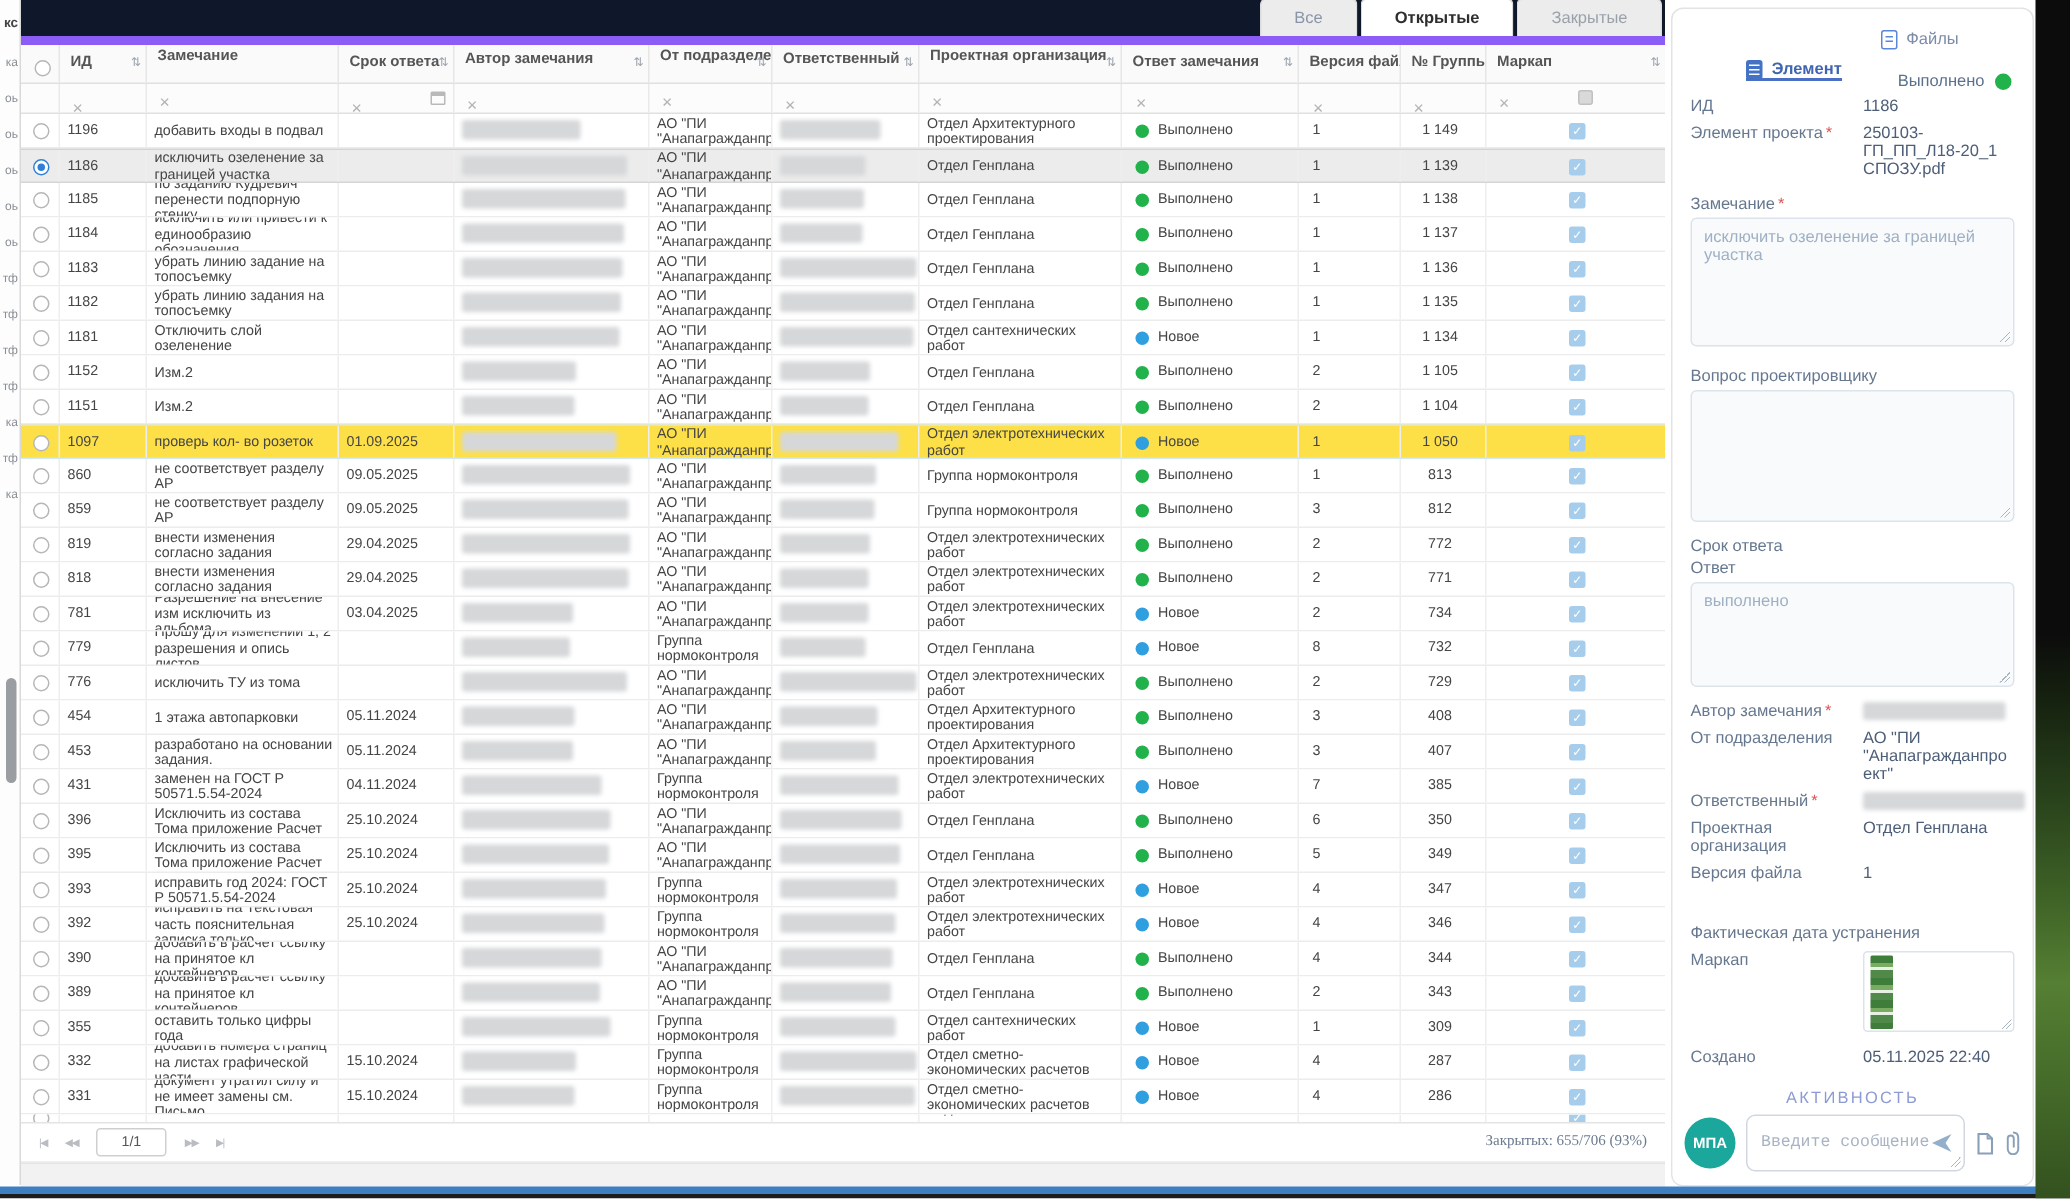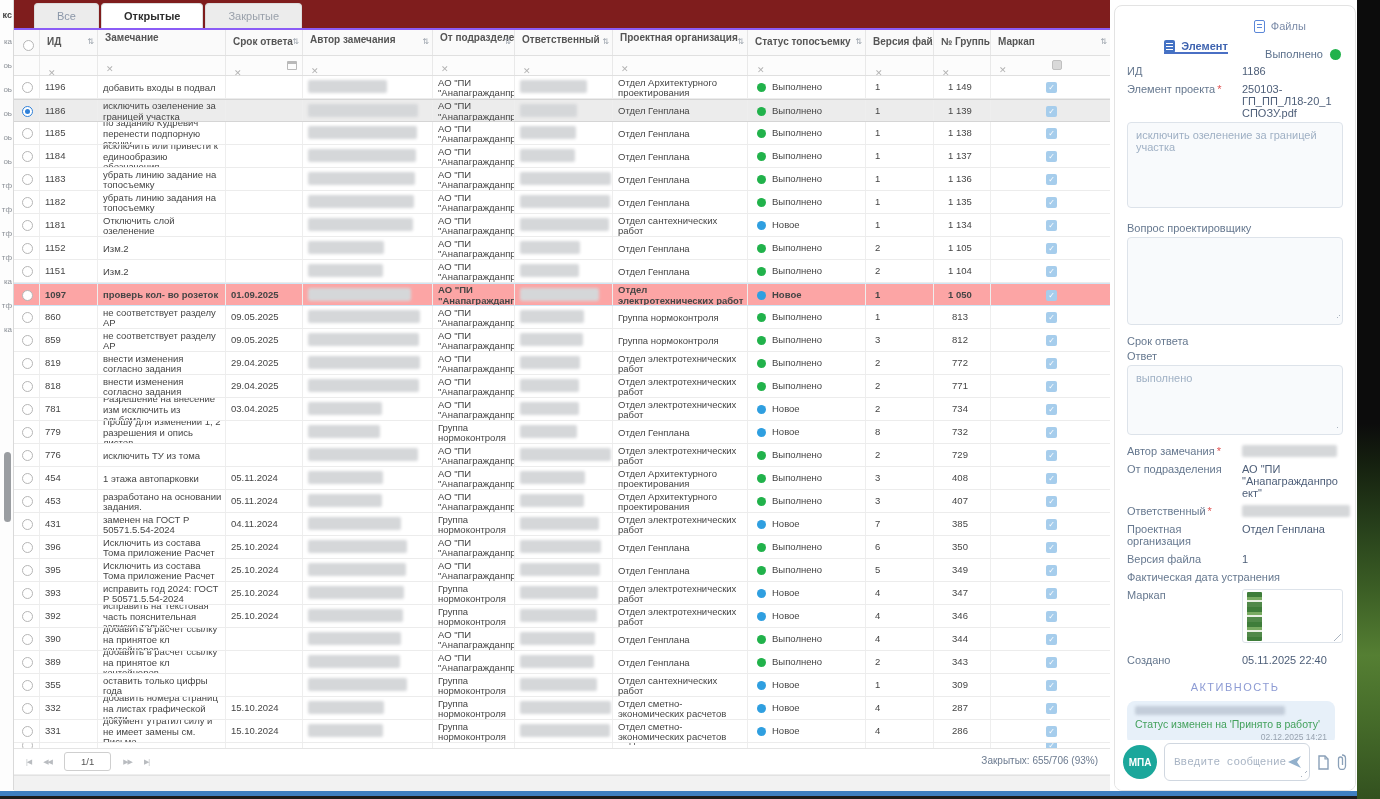--- a/index.html
+++ b/index.html
@@ -12,39 +12,39 @@
   body{font-family:"Liberation Sans","DejaVu Sans",sans-serif;background:#fff;position:relative;}
 
   
   .left-strip{position:absolute;left:0;top:0;width:14px;height:790px;background:#fdfdfd;border-right:1px solid #d9d9d9;overflow:hidden;}
   .left-strip .frag{display:block;font-size:8px;color:#8a8f96;height:24px;line-height:24px;text-align:right;padding-right:1px;}
   .left-strip .frag:first-child{color:#444;font-weight:bold;height:30px;line-height:30px;font-size:9px;}
   .left-thumb{position:absolute;left:4px;top:452px;width:7px;height:70px;background:#9a9da1;border-radius:4px;}
 
   
   .main{position:absolute;left:14px;top:0;width:1096px;height:790px;background:#fff;}
-  .tabbar{height:30px;background:#7f1d1d;border-bottom:2px solid #8b5cf6;display:flex;align-items:flex-end;padding-left:20px;}
+  .tabbar{height:30px;background:#0f172a;border-bottom:6px solid #8b5cf6;display:flex;align-items:flex-end;padding-left:20px;justify-content:flex-end;}
   .tab{font-size:11px;padding:6px 22px;border:1px solid #dcdcdc;border-bottom:none;border-radius:4px 4px 0 0;color:#8a96a8;background:#ececec;margin-right:2px;cursor:pointer;}
   .tab.active{background:#fff;color:#2e2e2e;font-weight:bold;}
   .tab.closed{color:#9aa1ab;}
 
   .thead,.filter-row,.tr{display:flex;width:100%;}
   .thead{height:26px;background:#fafafa;border-bottom:1px solid #e0e0e0;}
   .th{font-size:10px;color:#555;font-weight:bold;padding:6px 4px 0 7px;position:relative;border-right:1px solid #e6e6e6;white-space:nowrap;overflow:hidden;}
   .sort{position:absolute;right:3px;top:7px;font-size:8px;color:#9aa2ab;font-weight:normal;}
   .filter-row{height:20px;background:#fcfcfc;border-bottom:1px solid #e0e0e0;}
   .fc{border-right:1px solid #e9e9e9;padding:3px 0 0 8px;position:relative;}
   .xmark{font-size:9px;color:#b3b3b3;line-height:12px;}
   .cal-icon{position:absolute;right:5px;top:5px;width:10px;height:9px;border:1px solid #b9b9b9;border-top:3px solid #b9b9b9;border-radius:1px;}
   .cbf-icon{position:absolute;right:48px;top:4px;width:10px;height:10px;border:1px solid #c0c0c0;background:#d9d9d9;border-radius:2px;color:#fff;font-size:7px;text-align:center;line-height:10px;}
 
   .tbody{height:673px;overflow:hidden;border-bottom:1px solid #e4e4e4;}
   .tr{height:23px;border-bottom:1px solid #ececec;background:#fff;}
   .tr.selected{background:#ececec;border-top:1px solid #d5d5d5;border-bottom:1px solid #d5d5d5;}
-  .tr.hl{background:#fca5a5;border-top:1px solid #cfe6f5;border-bottom:1px solid #cfe6f5;font-weight:bold;}
+  .tr.hl{background:#fde047;border-top:1px solid #cfe6f5;border-bottom:1px solid #cfe6f5;}
   .td{border-right:1px solid #eeeeee;font-size:9.5px;color:#454545;line-height:10.5px;padding:1px 3px 0 5px;overflow:hidden;}
   .c-radio{width:26px;display:flex;align-items:center;justify-content:center;}
   .c-id{width:58px;text-align:left;padding-right:7px;padding-top:6px;}
   .c-remark{width:128px;}
   .c-due{width:77px;padding-top:6px;}
   .c-author{width:130px;padding-top:4px;}
   .c-dept{width:82px;}
   .c-resp{width:98px;padding-top:4px;}
   .c-org{width:135px;}
   .c-status{width:118px;display:flex;align-items:center;gap:6px;padding-left:9px;}
@@ -61,21 +61,21 @@
   .dot.new{background:var(--status-new);}
   .blur{display:block;height:13px;border-radius:2px;background:#d5d7d9;filter:blur(1.5px);}
   .cb{width:11px;height:11px;border-radius:2px;background:var(--checkbox);color:#fff;font-size:8px;line-height:11px;text-align:center;display:inline-block;}
   .cb::after{content:"✓";}
   .partial{height:6px;overflow:hidden;}
   .partial .td{padding-top:0;}
 
   .pagebar{height:26px;display:flex;align-items:center;padding-left:6px;font-size:10px;color:#8b8f95;position:relative;border-bottom:1px solid #eee;}
   .pnav{margin:0 6px;font-size:7px;color:#b9bcc0;letter-spacing:-1px;cursor:pointer;}
   .pbox{border:1px solid #cfcfcf;border-radius:3px;padding:3px 16px;font-size:9.5px;color:#555;margin:0 6px;background:#fff;}
-  .closed-stat{position:absolute;right:12px;top:6px;font-size:10px;color:#6b7a8f;}
+  .closed-stat{position:absolute;right:12px;top:6px;font-size:10px;color:#6b7a8f;font-family:Liberation Serif, serif;}
   .footer-strip{height:21px;background:#f2f2f2;border-top:1px solid #e2e2e2;}
 
   
   .panel{position:absolute;left:1114px;top:5px;width:242px;height:786px;background:#fff;border:1px solid #e3e3e3;border-radius:8px;overflow:hidden;}
   .ptabs{display:flex;justify-content:center;gap:26px;padding-top:12px;height:34px;}
   .ptab{display:flex;align-items:center;gap:6px;font-size:11px;color:#7b8ba8;padding-bottom:6px;cursor:pointer;}
   .ptab.active{color:#3f64b0;font-weight:bold;border-bottom:2px solid var(--tab-underline);margin-top:28px;}
   .ticon{width:11px;height:13px;background:#4472c4;border-radius:2px;position:relative;}
   .ticon::after{content:"";position:absolute;left:2px;top:3px;right:2px;height:1.5px;background:#fff;box-shadow:0 3px 0 #fff,0 6px 0 #fff;}
   .ticon.outline{background:#fff;border:1.5px solid #5b87d8;}
@@ -149,21 +149,21 @@
     <div class="th c-radio">
         <span class="radio"></span>
       </div>
     <div class="th c-id" style="text-align:left;padding-left:7px;"><span>ИД</span><span class="sort">⇅</span></div>
     <div class="th c-remark"><span>Замечание</span></div>
     <div class="th c-due"><span>Срок ответа</span><span class="sort">⇅</span></div>
     <div class="th c-author"><span>Автор замечания</span><span class="sort">⇅</span></div>
     <div class="th c-dept"><span>От подразделения</span><span class="sort">⇅</span></div>
     <div class="th c-resp"><span>Ответственный</span><span class="sort">⇅</span></div>
     <div class="th c-org"><span>Проектная организация</span><span class="sort">⇅</span></div>
-    <div class="th c-status" style="display:block;padding-left:7px;"><span>Статус топосъемку</span><span class="sort">⇅</span></div>
+    <div class="th c-status" style="display:block;padding-left:7px;"><span>Ответ замечания</span><span class="sort">⇅</span></div>
     <div class="th c-ver" style="padding-left:7px;"><span>Версия файла</span></div>
     <div class="th c-group" style="text-align:left;padding-left:7px;"><span>№ Группы</span></div>
     <div class="th c-markup" style="display:block;padding-left:7px;border-right:none;"><span>Маркап</span><span class="sort">⇅</span></div>
   </div>
 
   <div class="filter-row">
     <div class="fc c-radio"></div>
     <div class="fc c-id" style="text-align:left;"><span class="xmark">✕</span></div>
     <div class="fc c-remark"><span class="xmark">✕</span></div>
     <div class="fc c-due"><span class="xmark">✕</span><span class="cal-icon"></span></div>
@@ -984,20 +984,21 @@
 
   <div class="frow">
       <div class="flabel">ИД</div>
       <div class="fvalue">1186</div>
     </div>
   <div class="frow">
       <div class="flabel"><span>Элемент проекта</span><span class="req">*</span></div>
       <div class="fvalue" style="width:112px;">250103-ГП_ПП_Л18-20_1 СПОЗУ.pdf</div>
     </div>
 
+  <div class="sec-label"><span>Замечание</span><span class="req">*</span></div>
   <div class="ta h88">исключить озеленение за границей участка</div>
 
   <div class="sec-label" style="padding-top:14px;">Вопрос проектировщику</div>
   <div class="ta h92"></div>
 
   <div class="sec-label" style="padding-top:10px;">Срок ответа</div>
   <div class="sec-label" style="padding-top:0;">Ответ</div>
   <div class="ta h72">выполнено</div>
 
   <div class="frow" style="padding-top:10px;">
@@ -1018,21 +1019,21 @@
     </div>
   <div class="frow">
       <div class="flabel">Проектная организация</div>
       <div class="fvalue">Отдел Генплана</div>
     </div>
   <div class="frow">
       <div class="flabel">Версия файла</div>
       <div class="fvalue">1</div>
     </div>
   <div class="frow">
-      <div class="flabel" style="width:200px;flex-basis:200px;">Фактическая дата устранения</div>
+      <div class="flabel" style="width:200px;flex-basis:200px;margin-top:22px;">Фактическая дата устранения</div>
     </div>
   <div class="frow">
       <div class="flabel">Маркап</div>
       <div class="markup-box">
         <span class="markup-img"></span>
       </div>
     </div>
   <div class="frow" style="padding-top:8px;">
       <div class="flabel">Создано</div>
       <div class="fvalue">05.11.2025 22:40</div>

